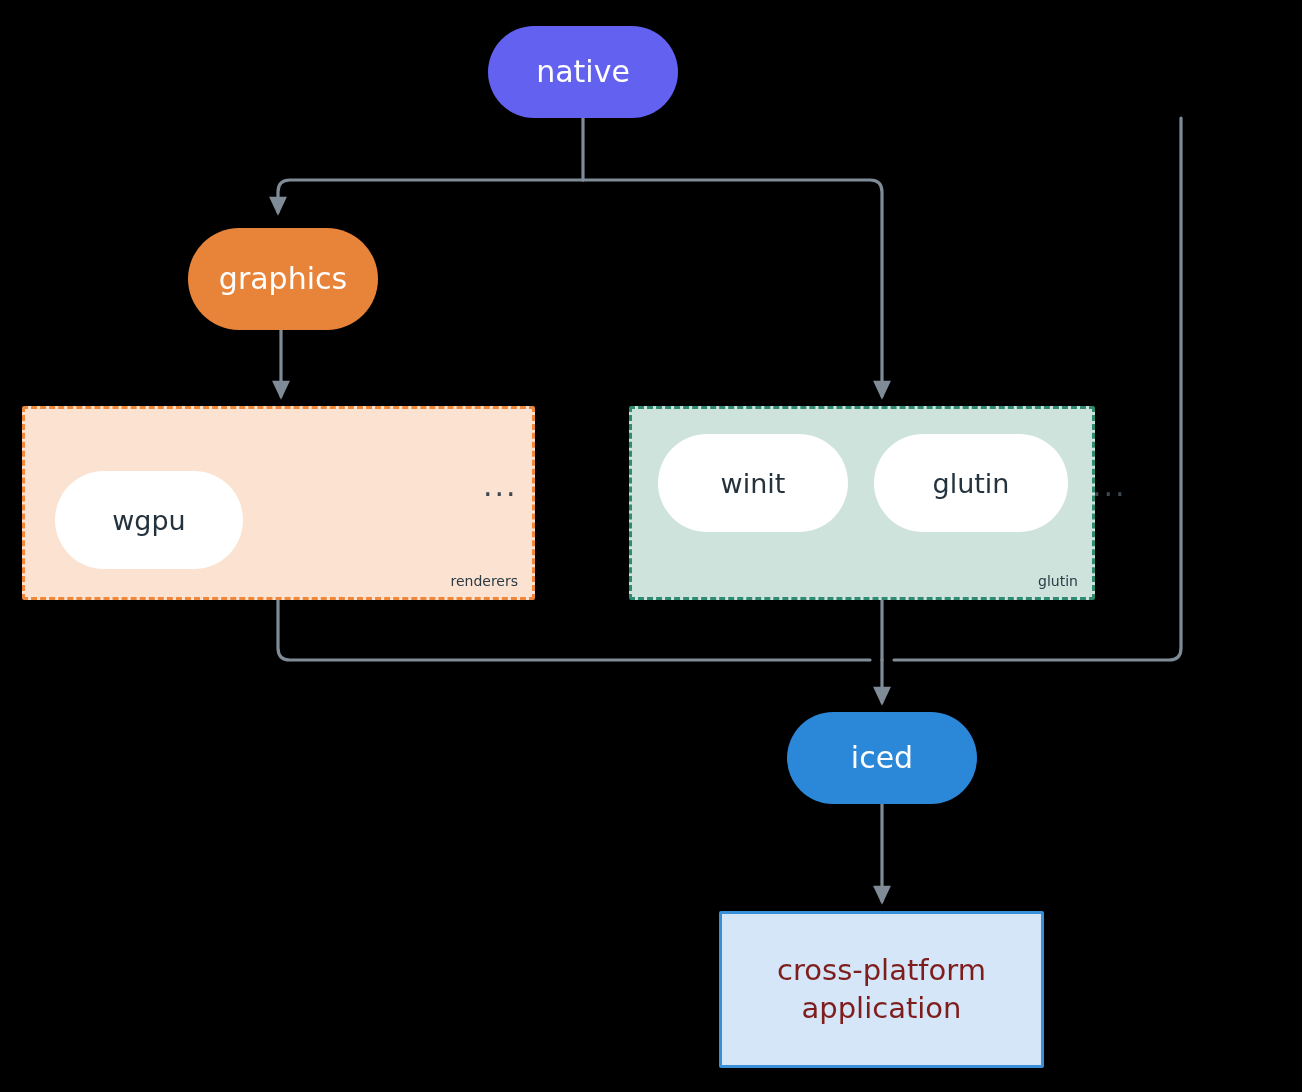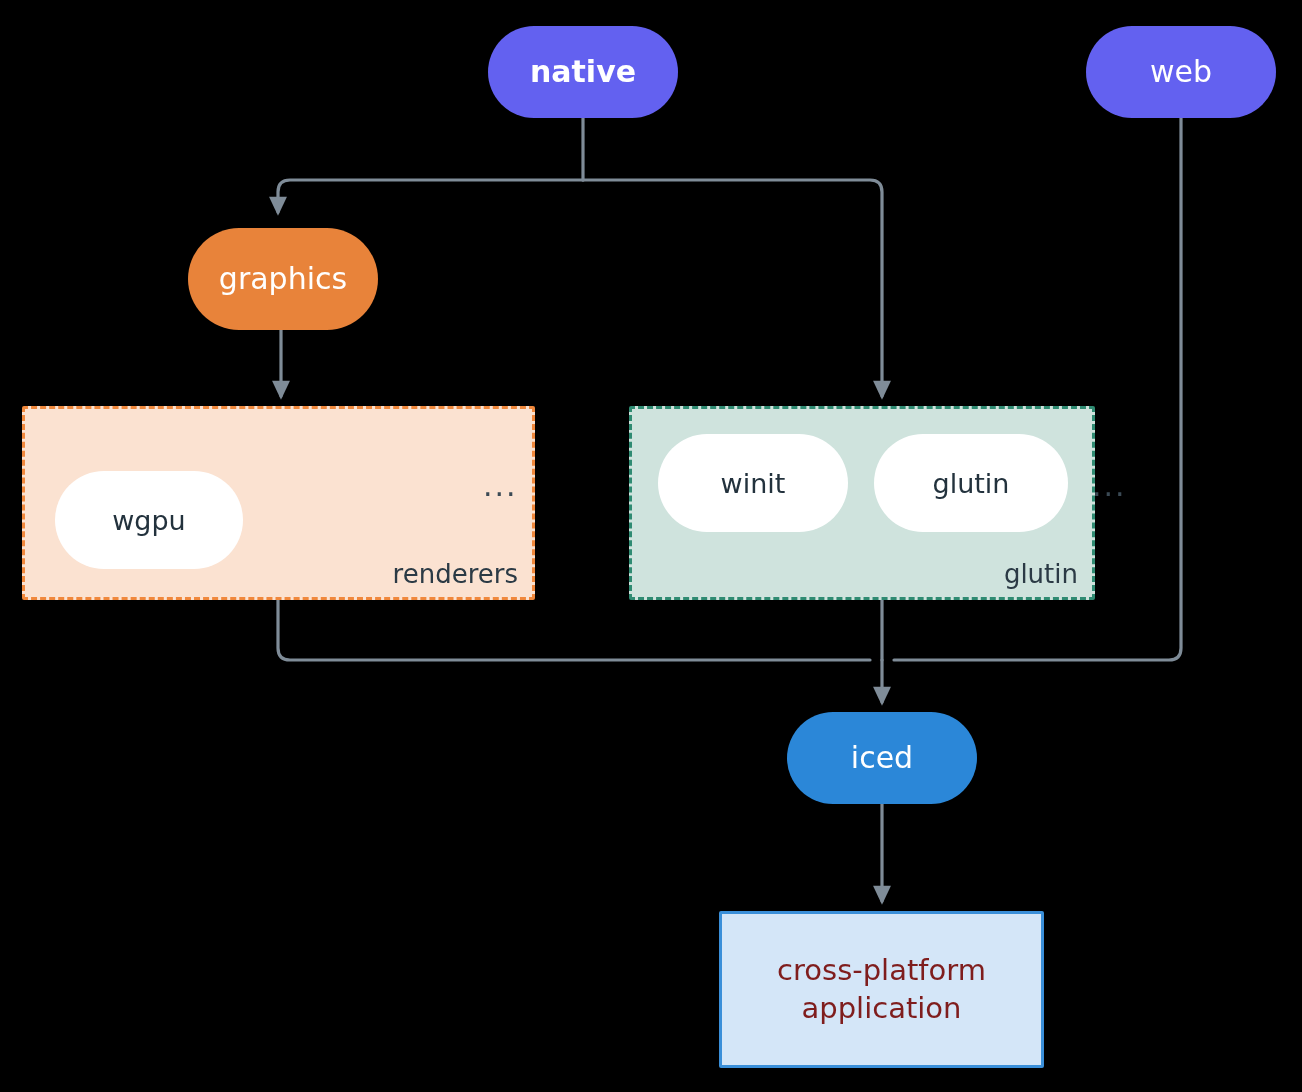--- a/index.html
+++ b/index.html
@@ -39,21 +39,20 @@
   
   .pill {
     border-radius: 999px;
     color: #ffffff;
     font-size: 30px;
   }
   .pill-native {
     left: 488px; top: 26px;
     width: 190px; height: 92px;
     background: #6361f0;
-    font-weight: bold;
   }
   .pill-web {
     left: 1086px; top: 26px;
     width: 190px; height: 92px;
     background: #6361f0;
   }
   .pill-graphics {
     left: 188px; top: 228px;
     width: 190px; height: 102px;
     background: #e8833a;
@@ -78,21 +77,21 @@
   .cluster-shells {
     left: 629px; top: 406px;
     width: 466px; height: 194px;
     background: #cfe3dd;
     border: 3px dashed #2f8b72;
   }
   .cluster-label {
     position: absolute;
     right: 14px;
     bottom: 8px;
-    font-size: 26px;
+    font-size: 14px;
     color: #2b3a45;
   }
   .sub-pill {
     position: absolute;
     display: flex;
     align-items: center;
     justify-content: center;
     background: #ffffff;
     border-radius: 999px;
     color: #23323d;
@@ -156,21 +155,20 @@
       <path d="M1181,118 L1181,648 Q1181,660 1169,660 L894,660"></path>
 
       <path d="M882,660 L882,702" marker-end="url(#arrowhead)"></path>
 
       <path d="M882,800 L882,901" marker-end="url(#arrowhead)"></path>
     </g>
   </svg>
 
   <div class="node pill pill-native">native</div>
 
-  <div class="node pill pill-web">web</div>
 
   <div class="node pill pill-graphics">graphics</div>
 
   <div class="cluster cluster-renderers">
     <div class="sub-pill sp-wgpu">wgpu</div>
     <div class="ellipsis el-rend">...</div>
     <div class="cluster-label">renderers</div>
   </div>
 
   <div class="cluster cluster-shells">

